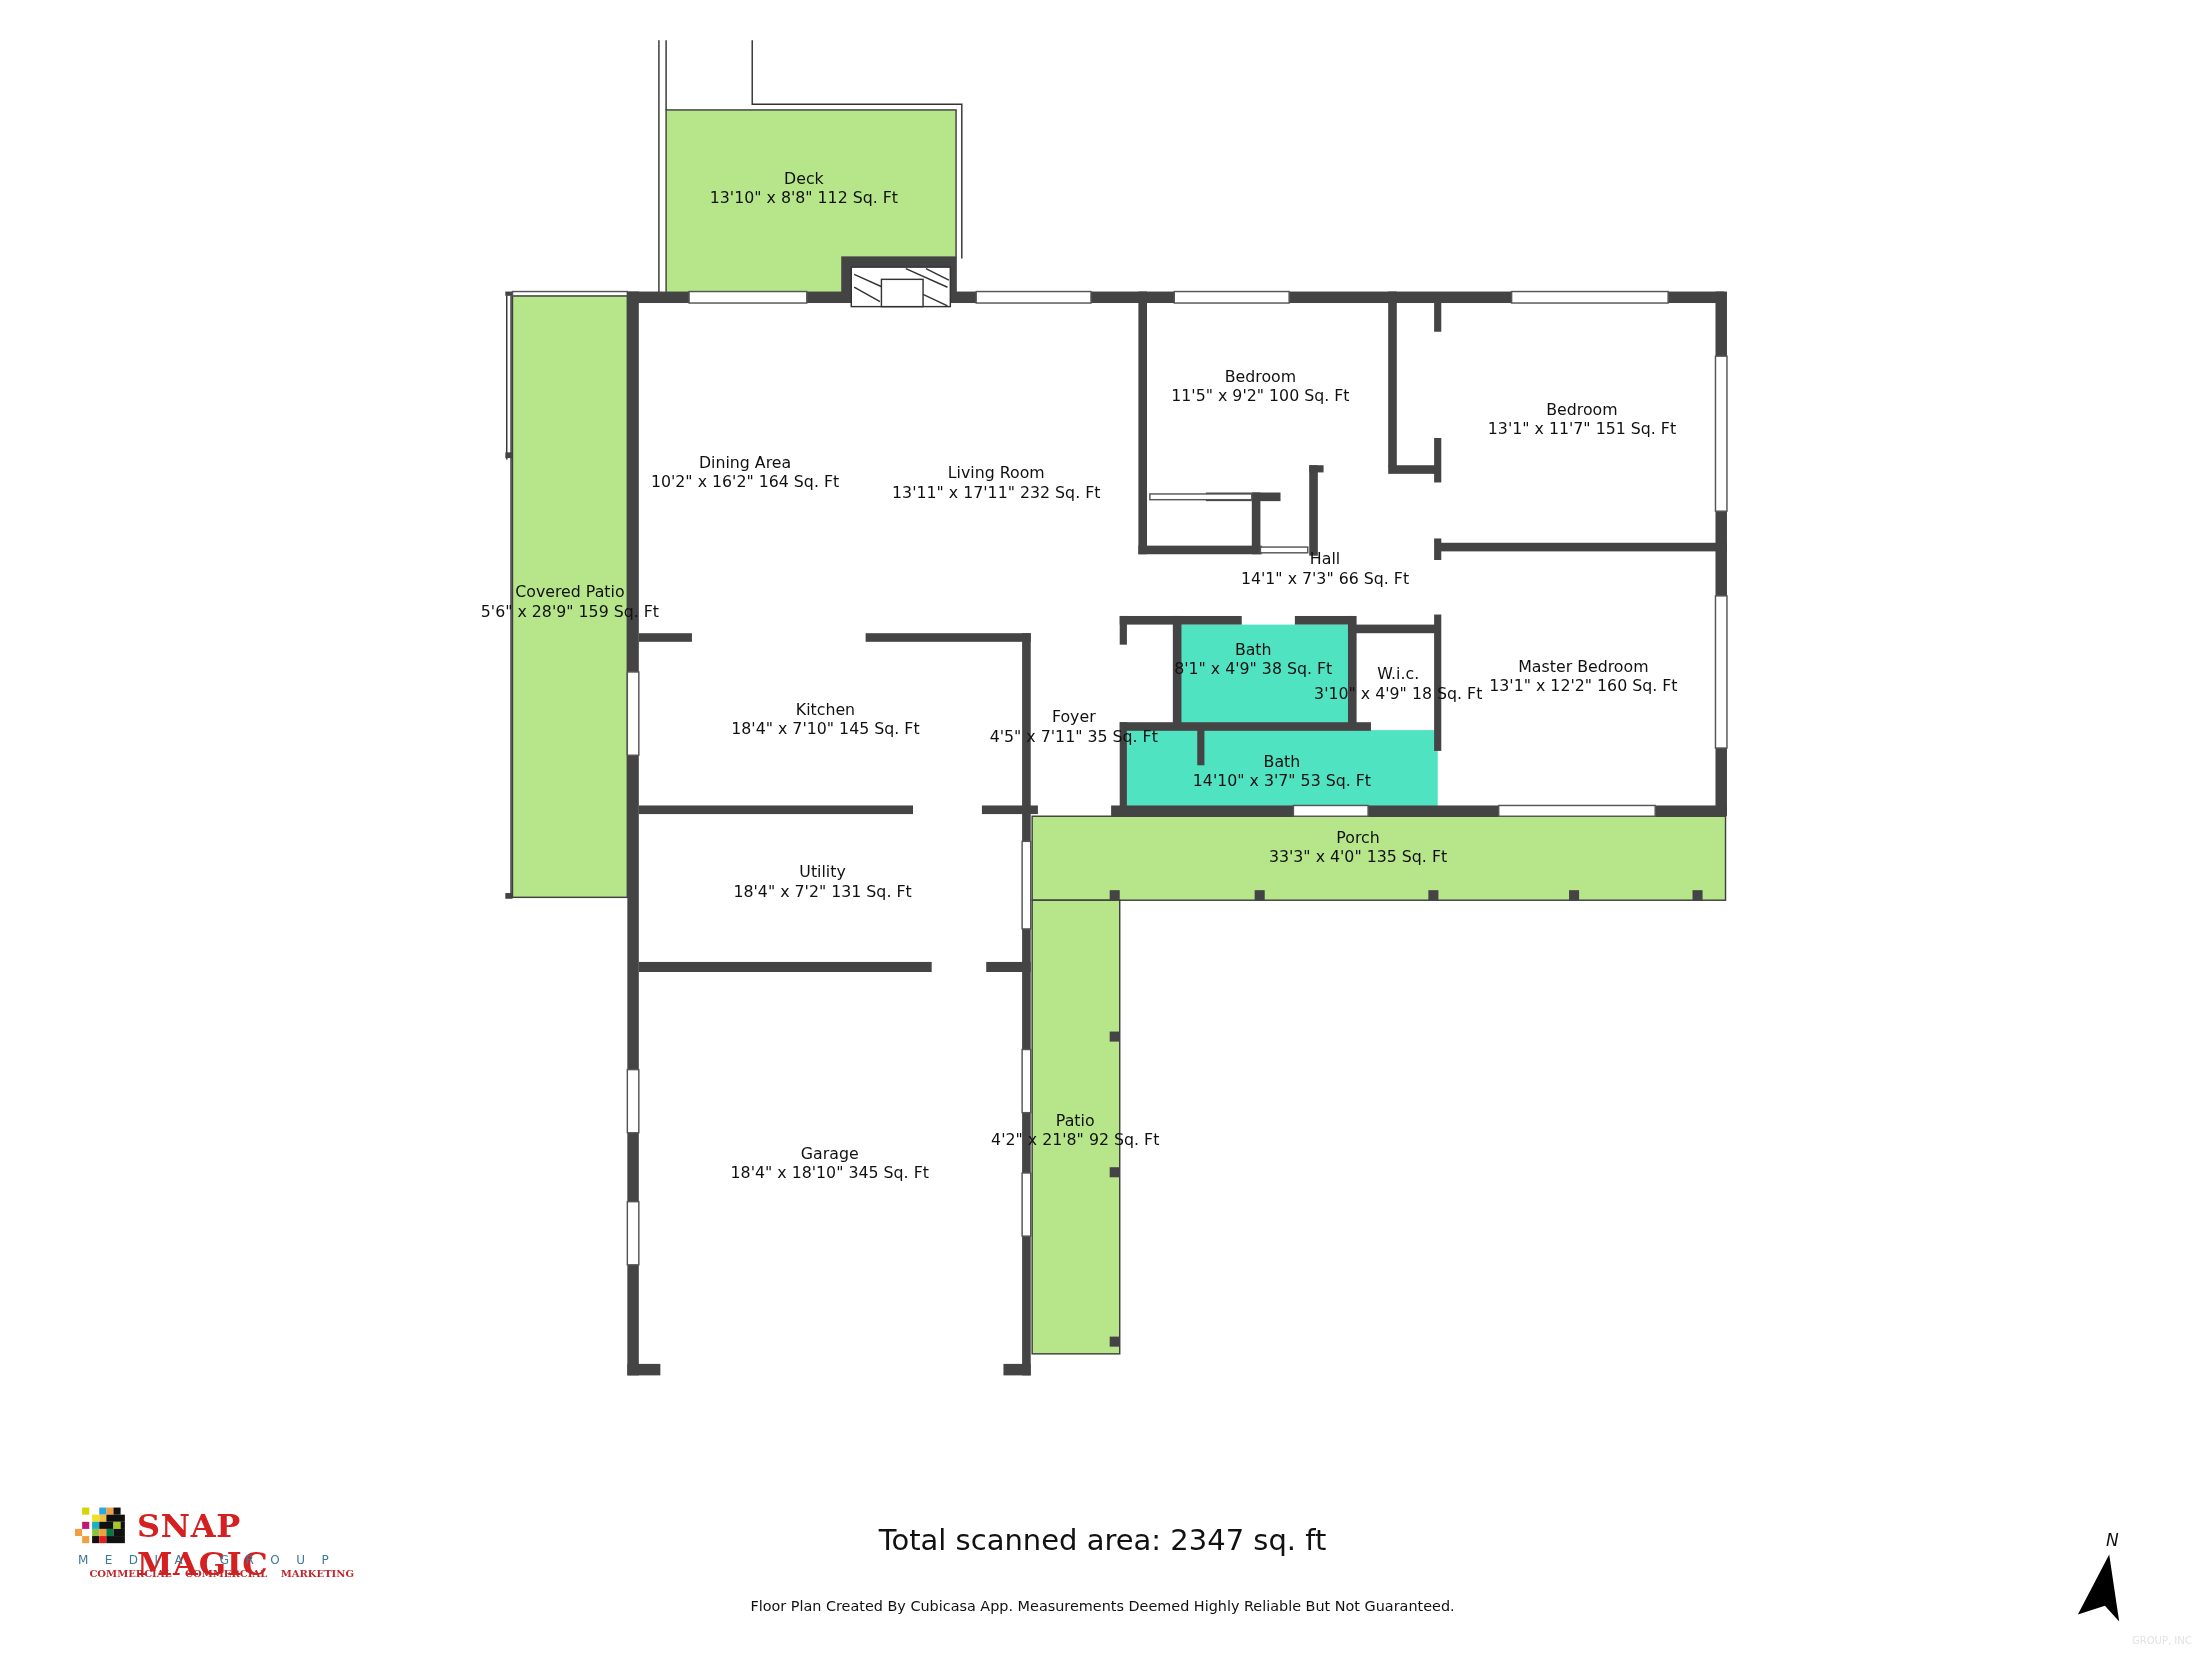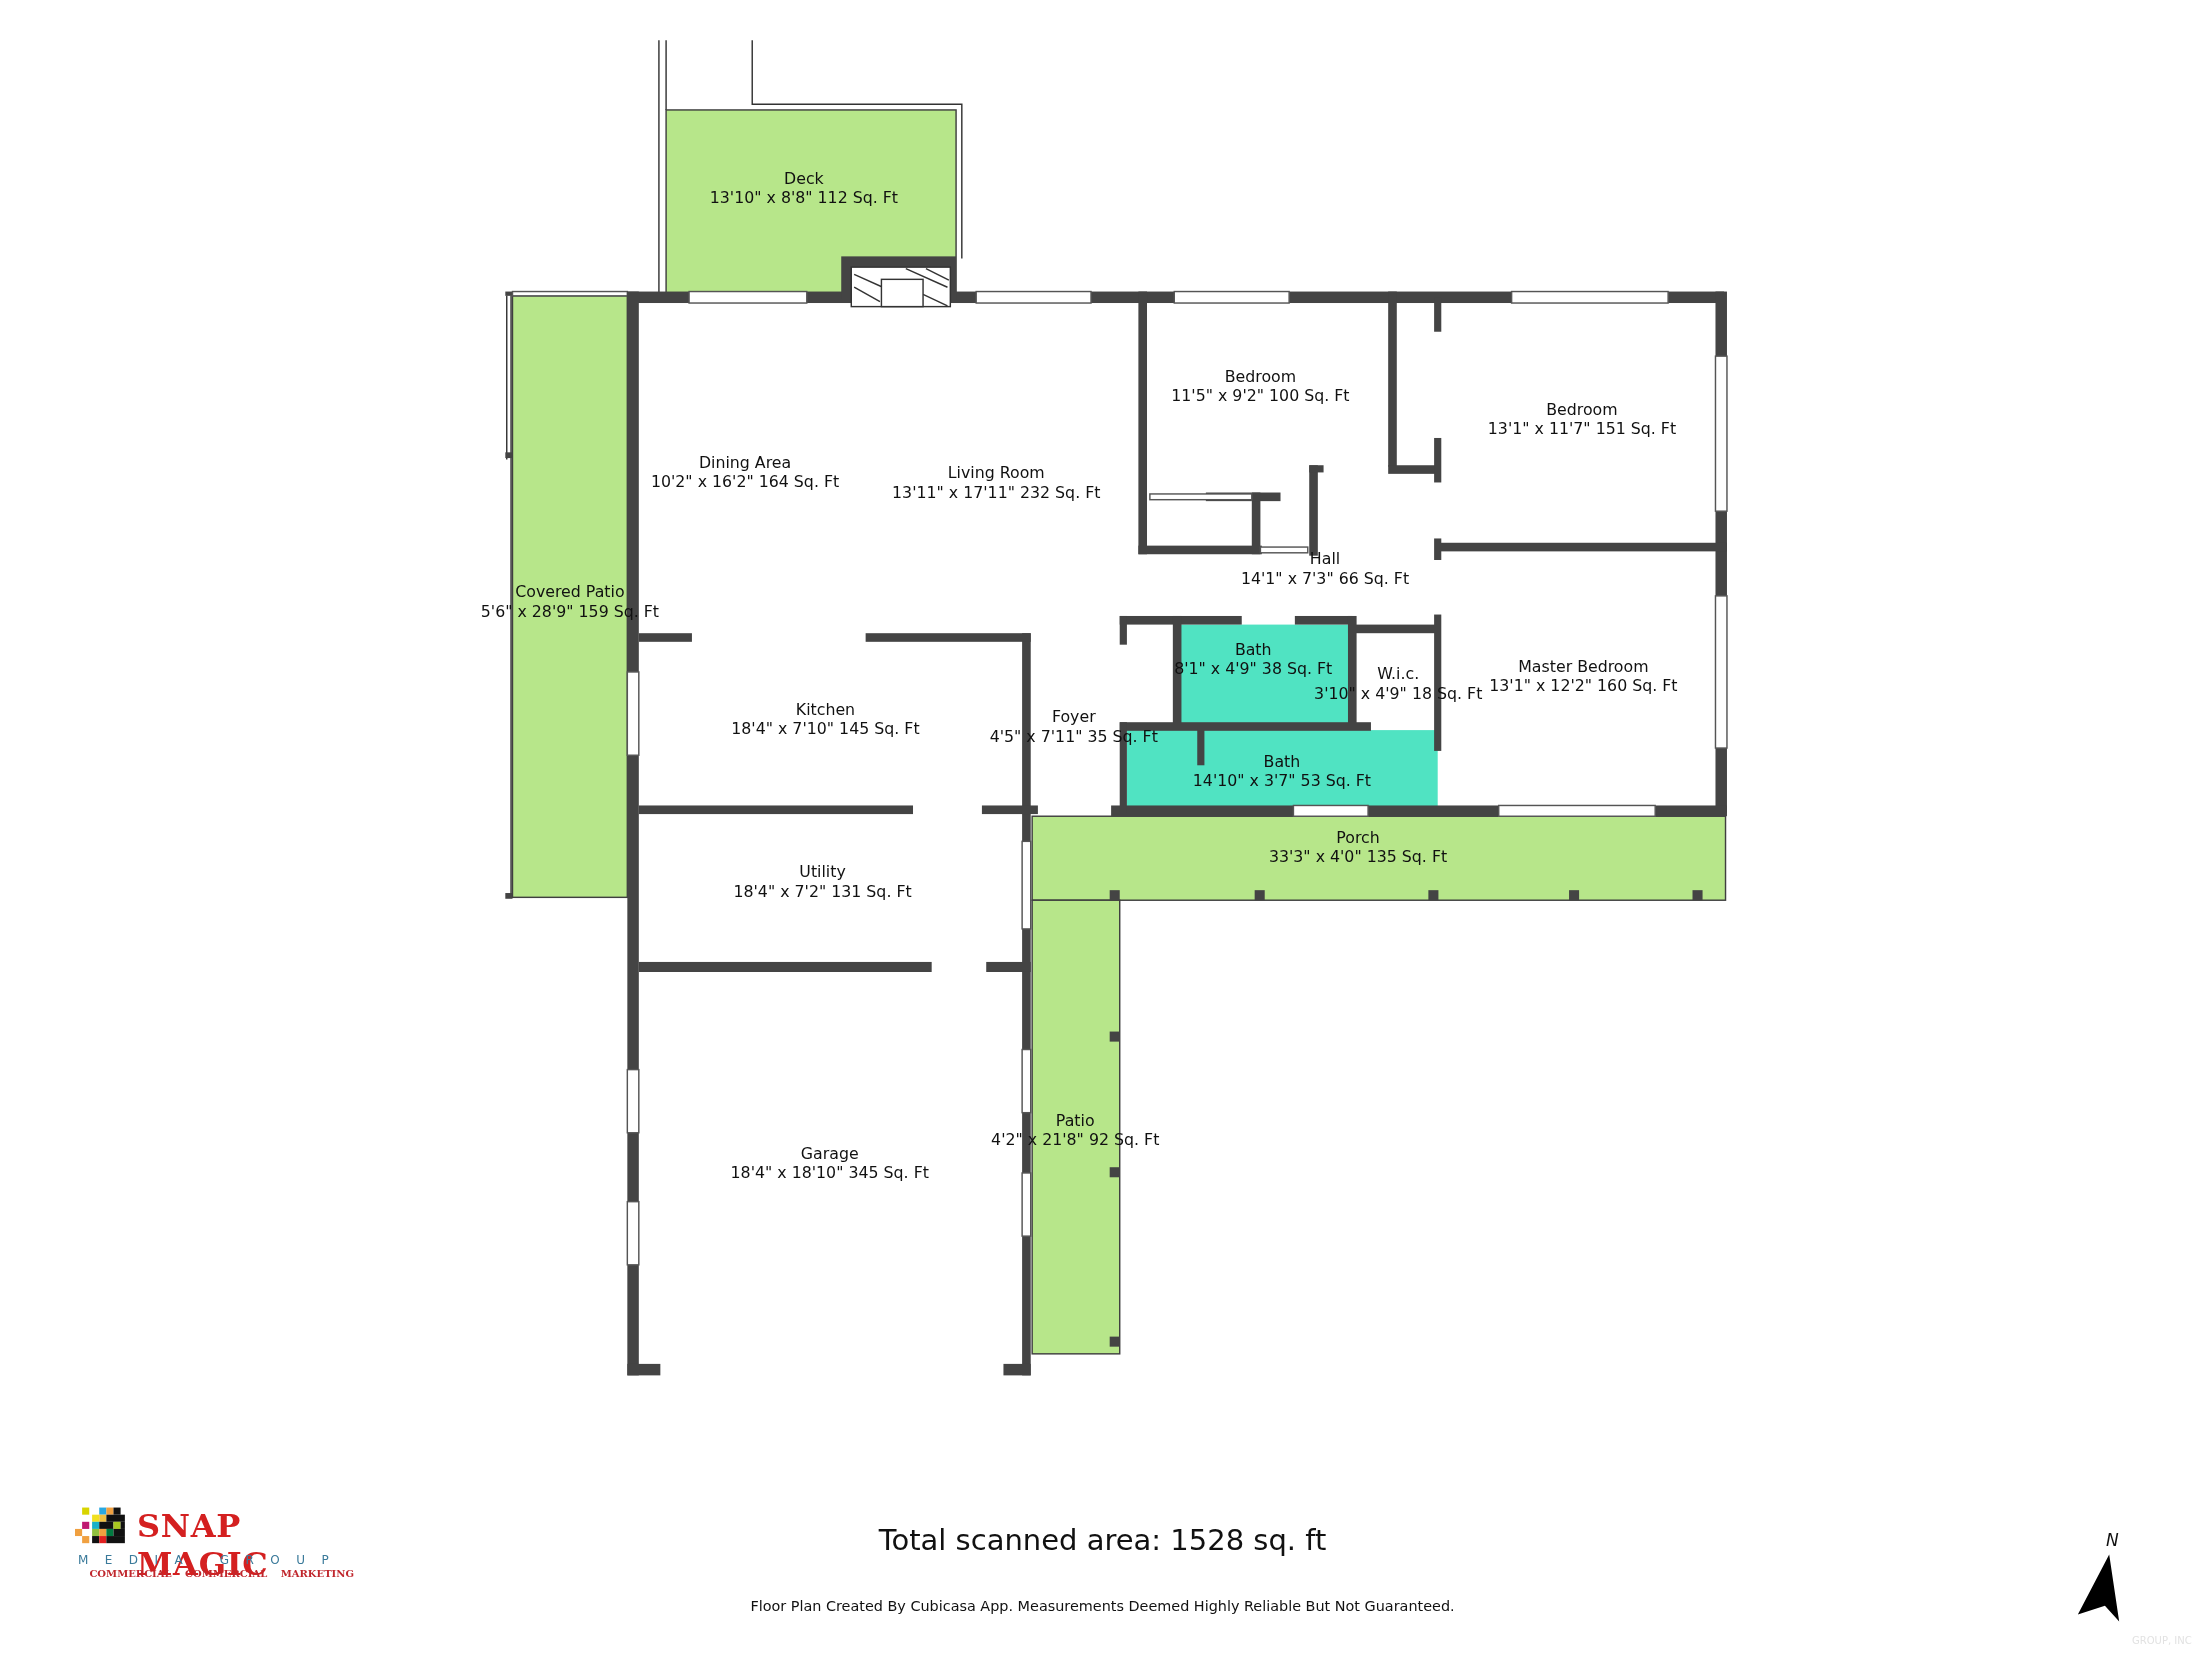--- a/index.html
+++ b/index.html
@@ -189,21 +189,21 @@
     <rect x="10" y="42" width="10" height="10" fill="#f0a040"></rect>
     <rect x="24" y="42" width="10" height="10" fill="#111"></rect>
     <rect x="34" y="42" width="10" height="10" fill="#e02020"></rect>
     <rect x="44" y="42" width="26" height="10" fill="#111"></rect>
   </svg>
   <div class="logo-title">SNAP MAGIC</div>
   <div class="logo-sub">MEDIA GROUP</div>
   <div class="logo-tag">COMMERCIAL COMMERCIAL MARKETING</div>
 </div>
 
-<div class="footer-total">Total scanned area: 1528 sq. ft</div>
+<div class="footer-total">Total scanned area: 2347 sq. ft</div>
 <div class="footer-note">Floor Plan Created By Cubicasa App. Measurements Deemed Highly Reliable But Not Guaranteed.</div>
 
 <div class="north-label">N</div>
 <svg class="north" viewBox="0 0 80 130">
   <polygon points="48,30 62,124 42,102 4,114" fill="#000"></polygon>
 </svg>
 
 <div class="watermark">GROUP, INC</div>
 
 

